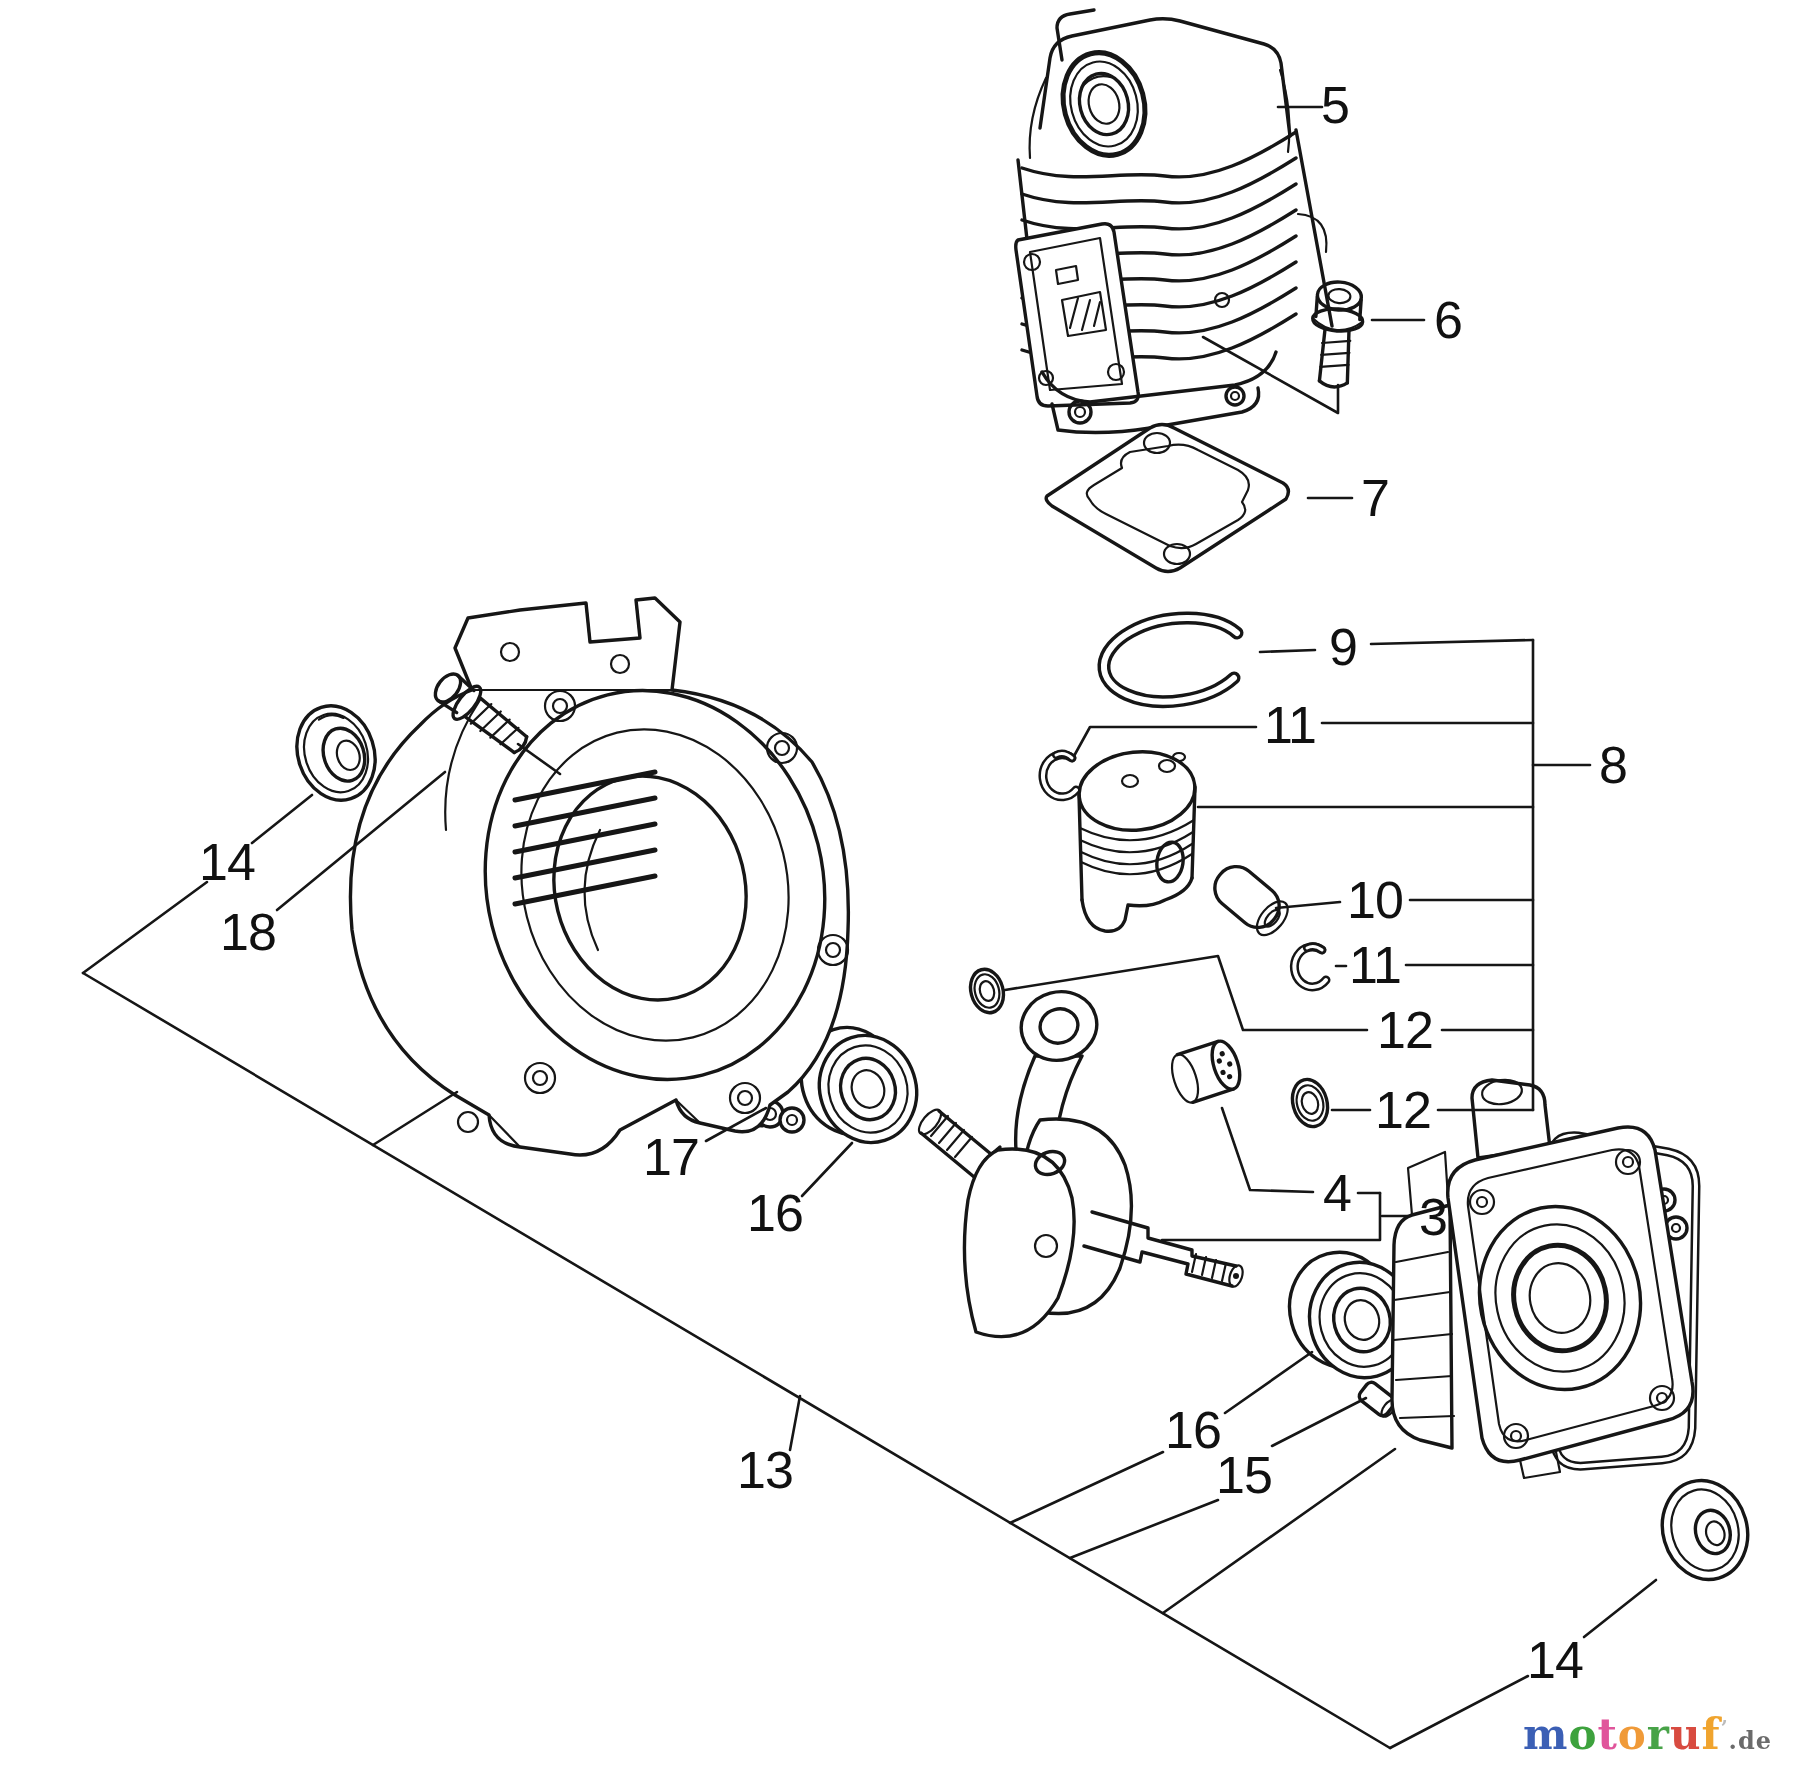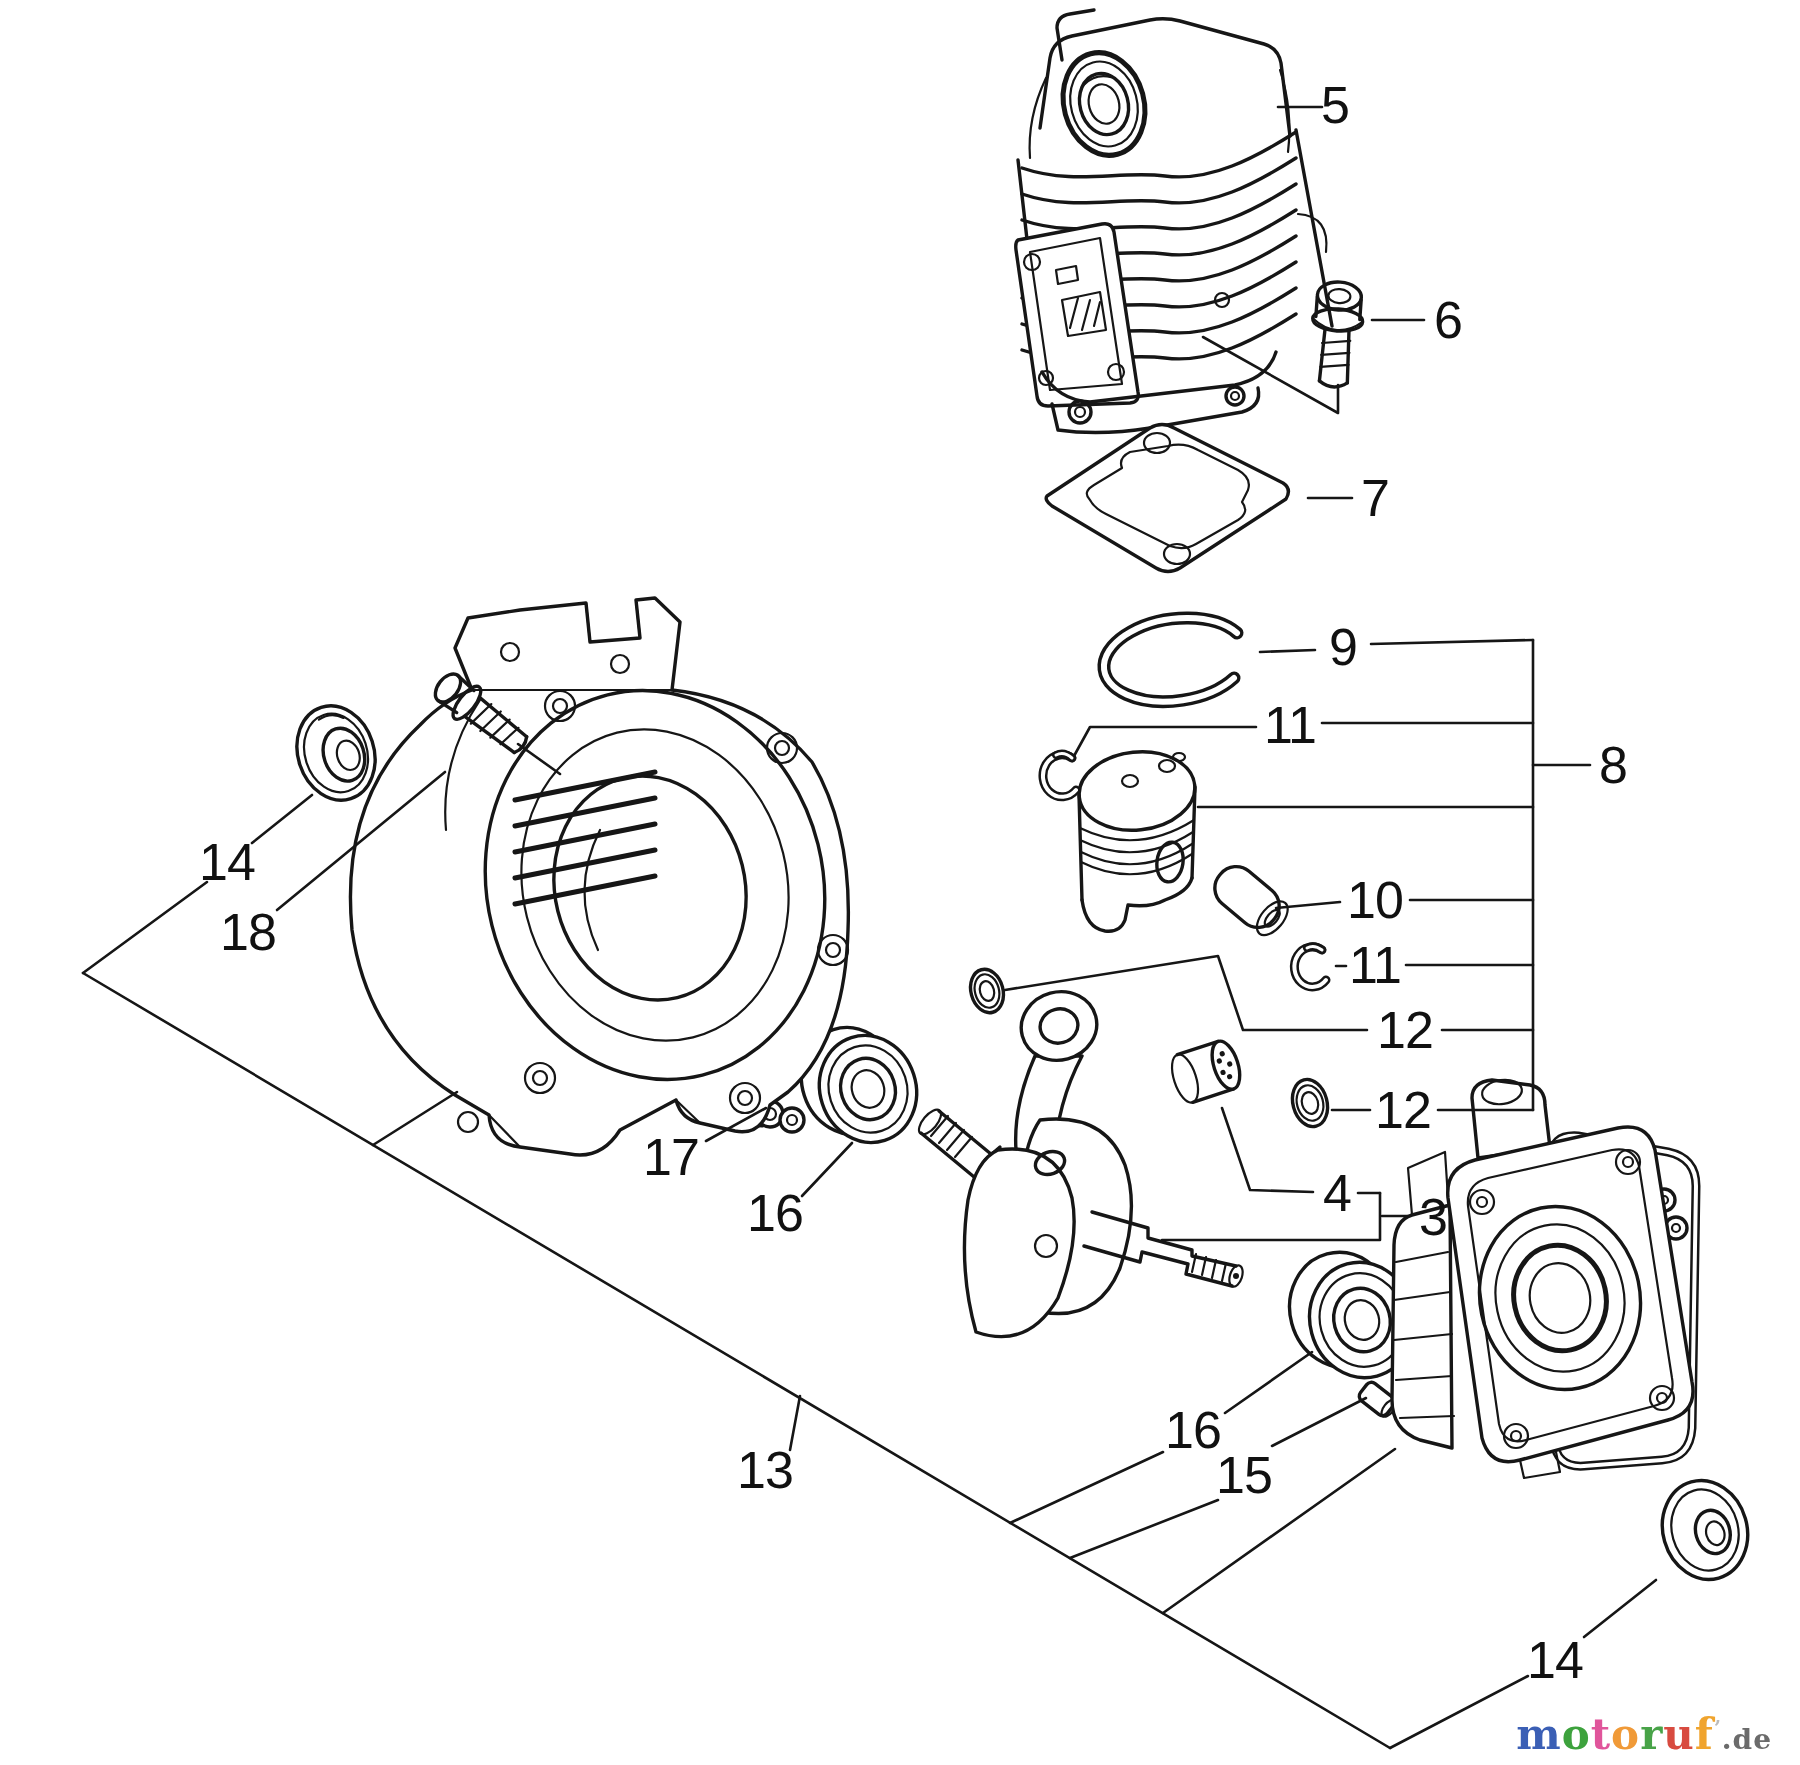--- a/index.html
+++ b/index.html
@@ -9,21 +9,21 @@
   .ln{stroke:#161616;fill:none;stroke-width:3.4;stroke-linecap:round;stroke-linejoin:round;}
   .fw{stroke:#161616;fill:#ffffff;stroke-width:3.4;stroke-linejoin:round;}
   .thin{stroke-width:2.2;}
   .thick{stroke-width:5;}
   .leader{stroke:#161616;fill:none;stroke-width:2.6;stroke-linecap:round;stroke-linejoin:round;}
   .callout{font-family:"Liberation Sans",sans-serif;font-size:52px;fill:#111;text-anchor:middle;letter-spacing:-1px;}
   .bandB{stroke:#161616;fill:none;stroke-linecap:round;stroke-linejoin:round;}
   .bandW{stroke:#ffffff;fill:none;stroke-linecap:round;stroke-linejoin:round;}
   .wm{position:absolute;right:28px;bottom:6px;font-family:"DejaVu Serif",serif;
       font-weight:bold;font-size:42px;letter-spacing:1px;white-space:nowrap;}
-  .wm .tld{font-size:28px;font-weight:bold;margin-top:33px;}
+  .wm .tld{font-size:24px;font-weight:bold;margin-top:33px;}
   .wm .mk{font-size:20px;vertical-align:14px;}
 </style>
 </head>
 <body>
 
 <div class="stage">
 <svg width="1800" height="1765" viewBox="0 0 1800 1765">
 
   <g>
     <path class="ln" d="M1040,128 L1050,58 Q1053,40 1072,36 L1150,20 Q1165,17 1180,21 L1264,44 Q1278,48 1281,63 L1290,136"></path>

